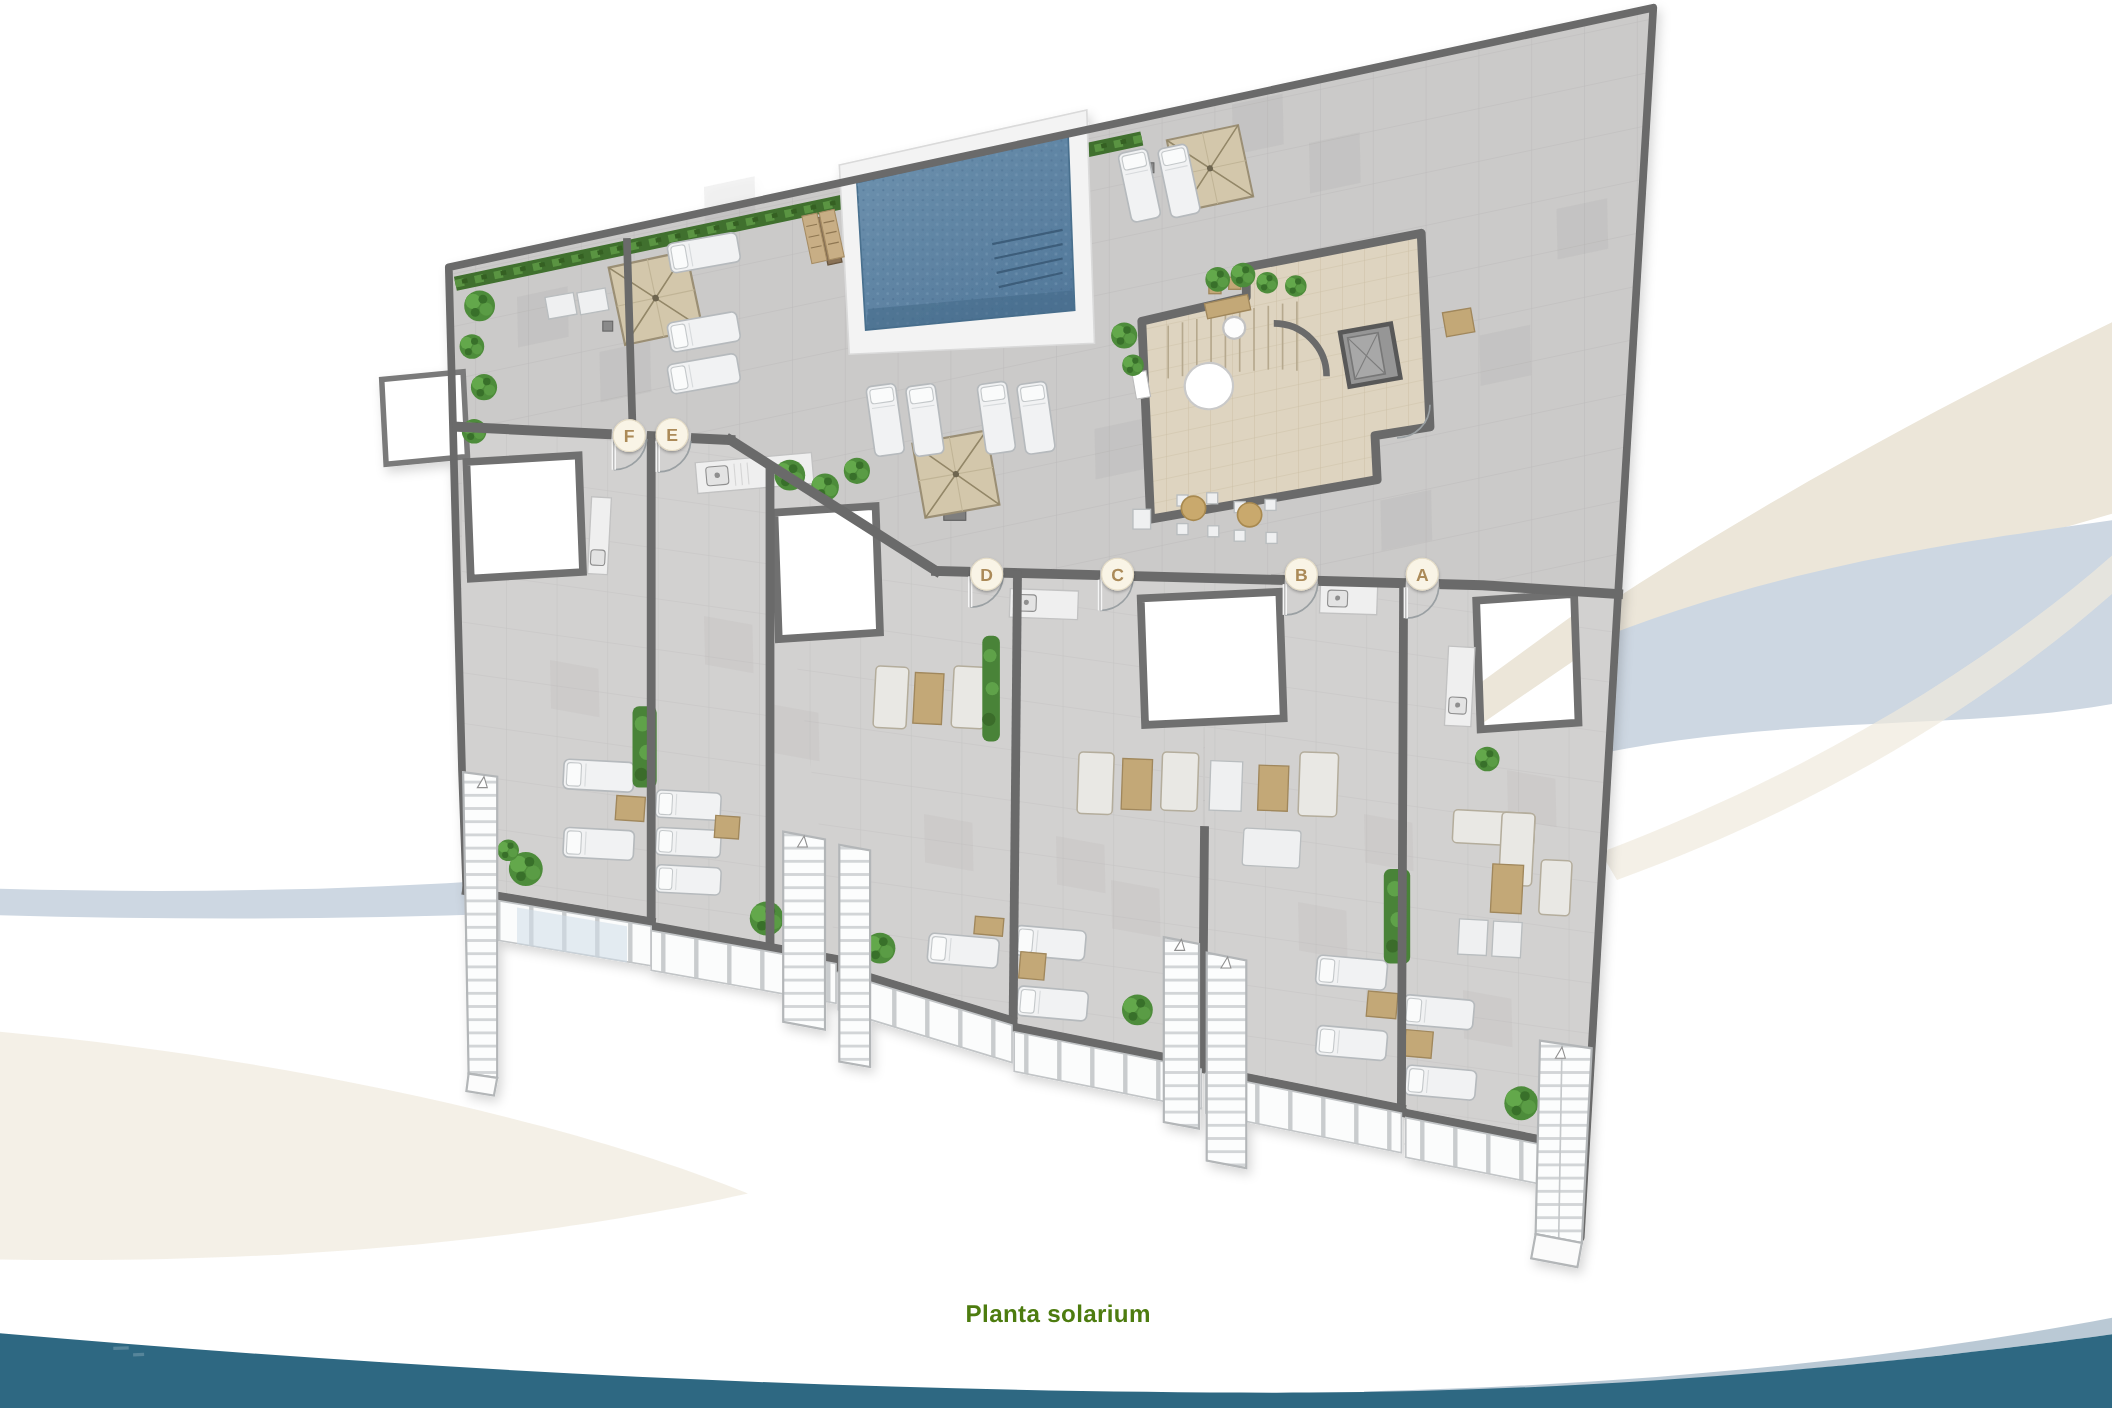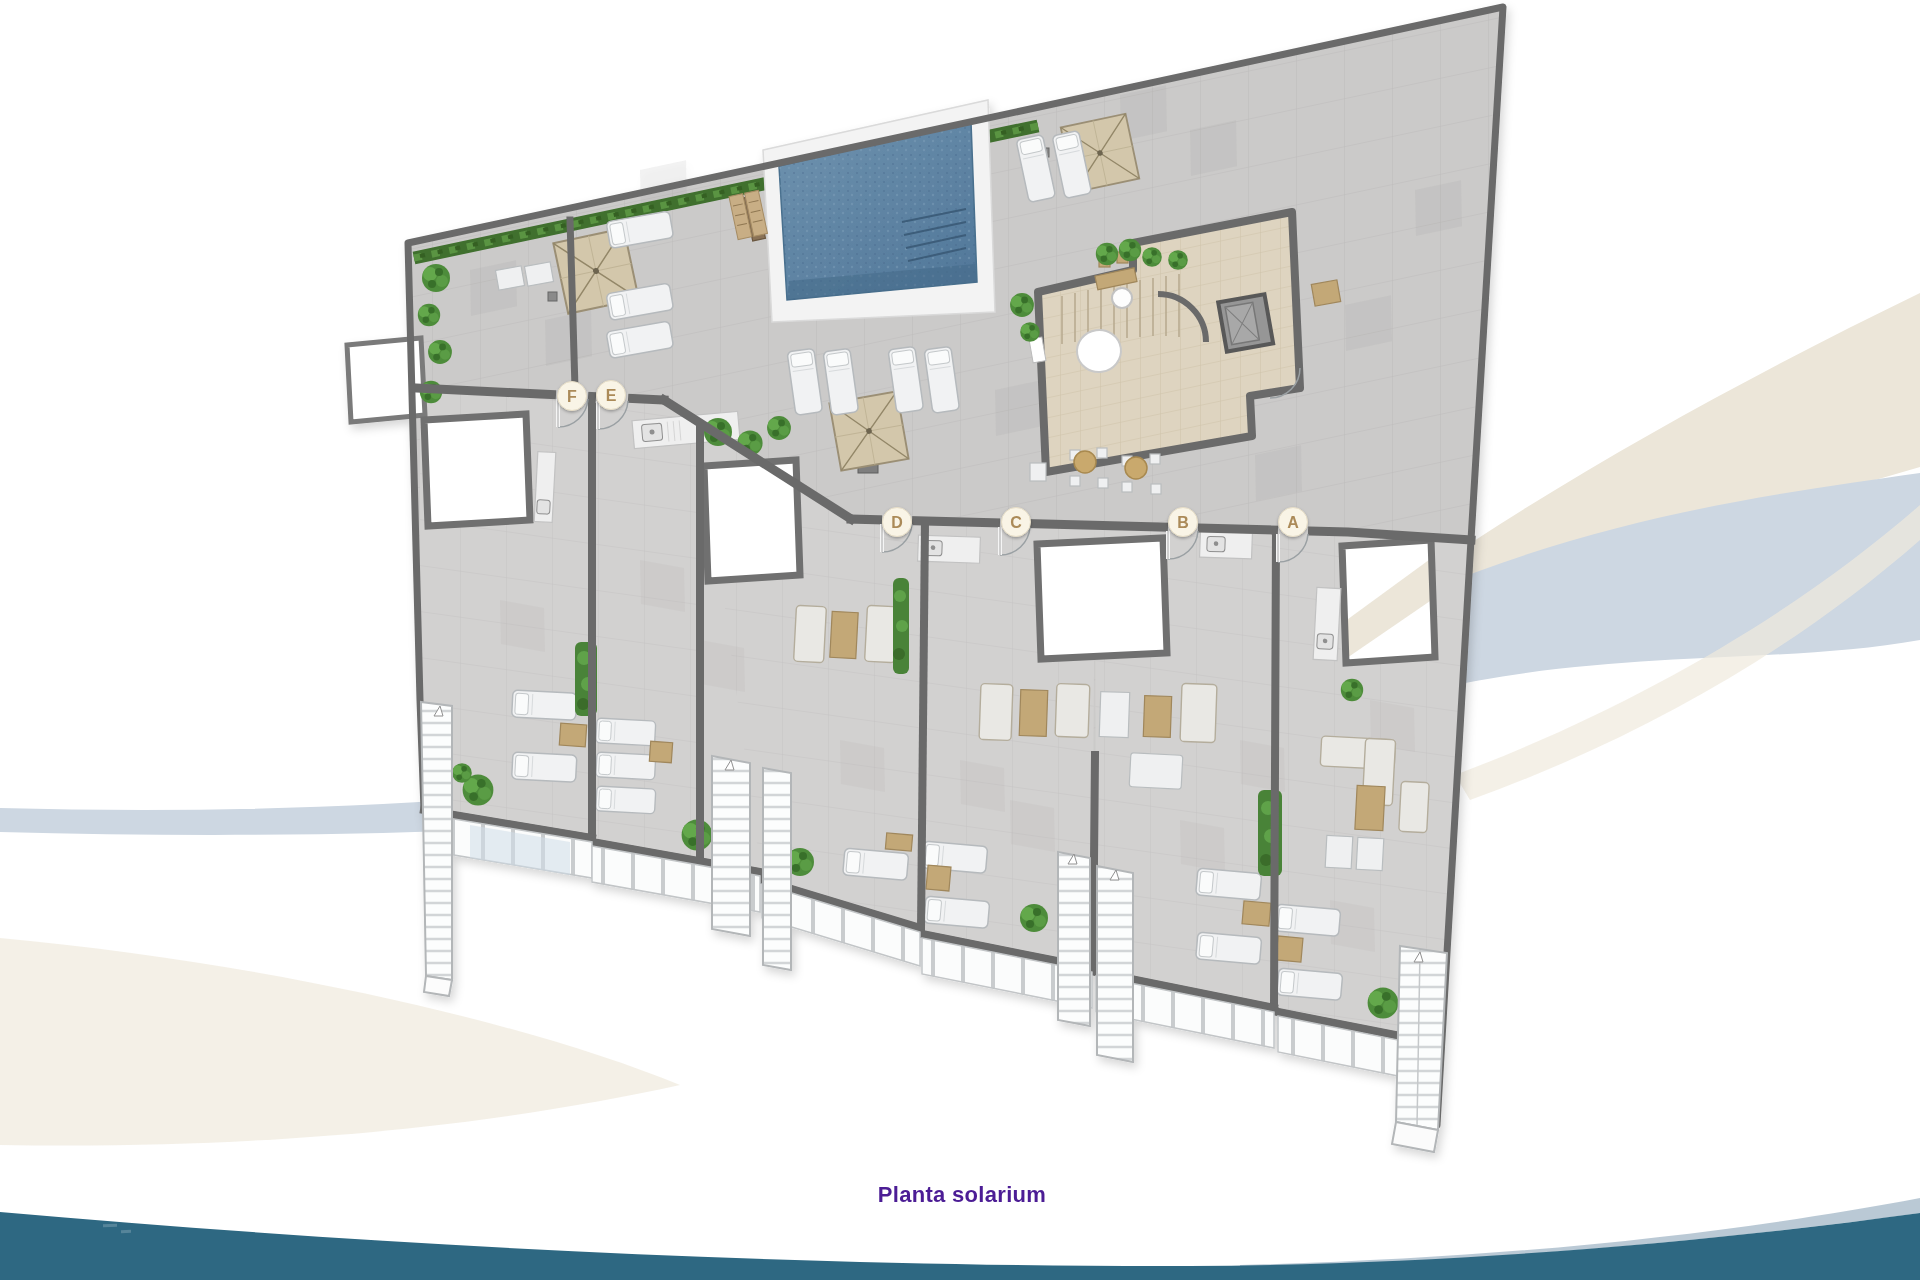--- a/index.html
+++ b/index.html
@@ -1,19 +1,19 @@
 <!DOCTYPE html>
 <html><head>
 <meta charset="utf-8">
 <style>
   html,body{margin:0;padding:0;background:#ffffff;}
   .page{position:relative;width:1920px;height:1280px;overflow:hidden;background:#ffffff;
         font-family:"Liberation Sans",sans-serif;}
   .caption{position:absolute;left:762px;top:1182px;width:400px;text-align:center;
-           font-size:22px;font-weight:bold;letter-spacing:.3px;color:#4c1d95;}
+           font-size:22px;font-weight:bold;letter-spacing:.3px;color:#4d7c0f;}
   svg{position:absolute;left:0;top:0;}
   text.badge{font-family:"Liberation Sans",sans-serif;font-weight:bold;font-size:16px;fill:#ab8a58;}
   .sofa{fill:#e9e8e4;stroke:#b4ad9c;stroke-width:1.4;}
   .tanbox{fill:#c3a877;stroke:#a0875b;stroke-width:1.2;}
   .wtable{fill:#eff0f1;stroke:#b9bdbf;stroke-width:1.2;}
   .counter{fill:#efefef;stroke:#c2c2c2;stroke-width:1.2;}
   .sink{fill:#e3e3e3;stroke:#8f8f8f;stroke-width:1;}
   .arc{fill:none;stroke:#9aa0a3;stroke-width:1.5;}
   .leaf{stroke:#f5f5f5;stroke-width:4;}
   .leaf2{stroke:#a9a9a9;stroke-width:1;}

